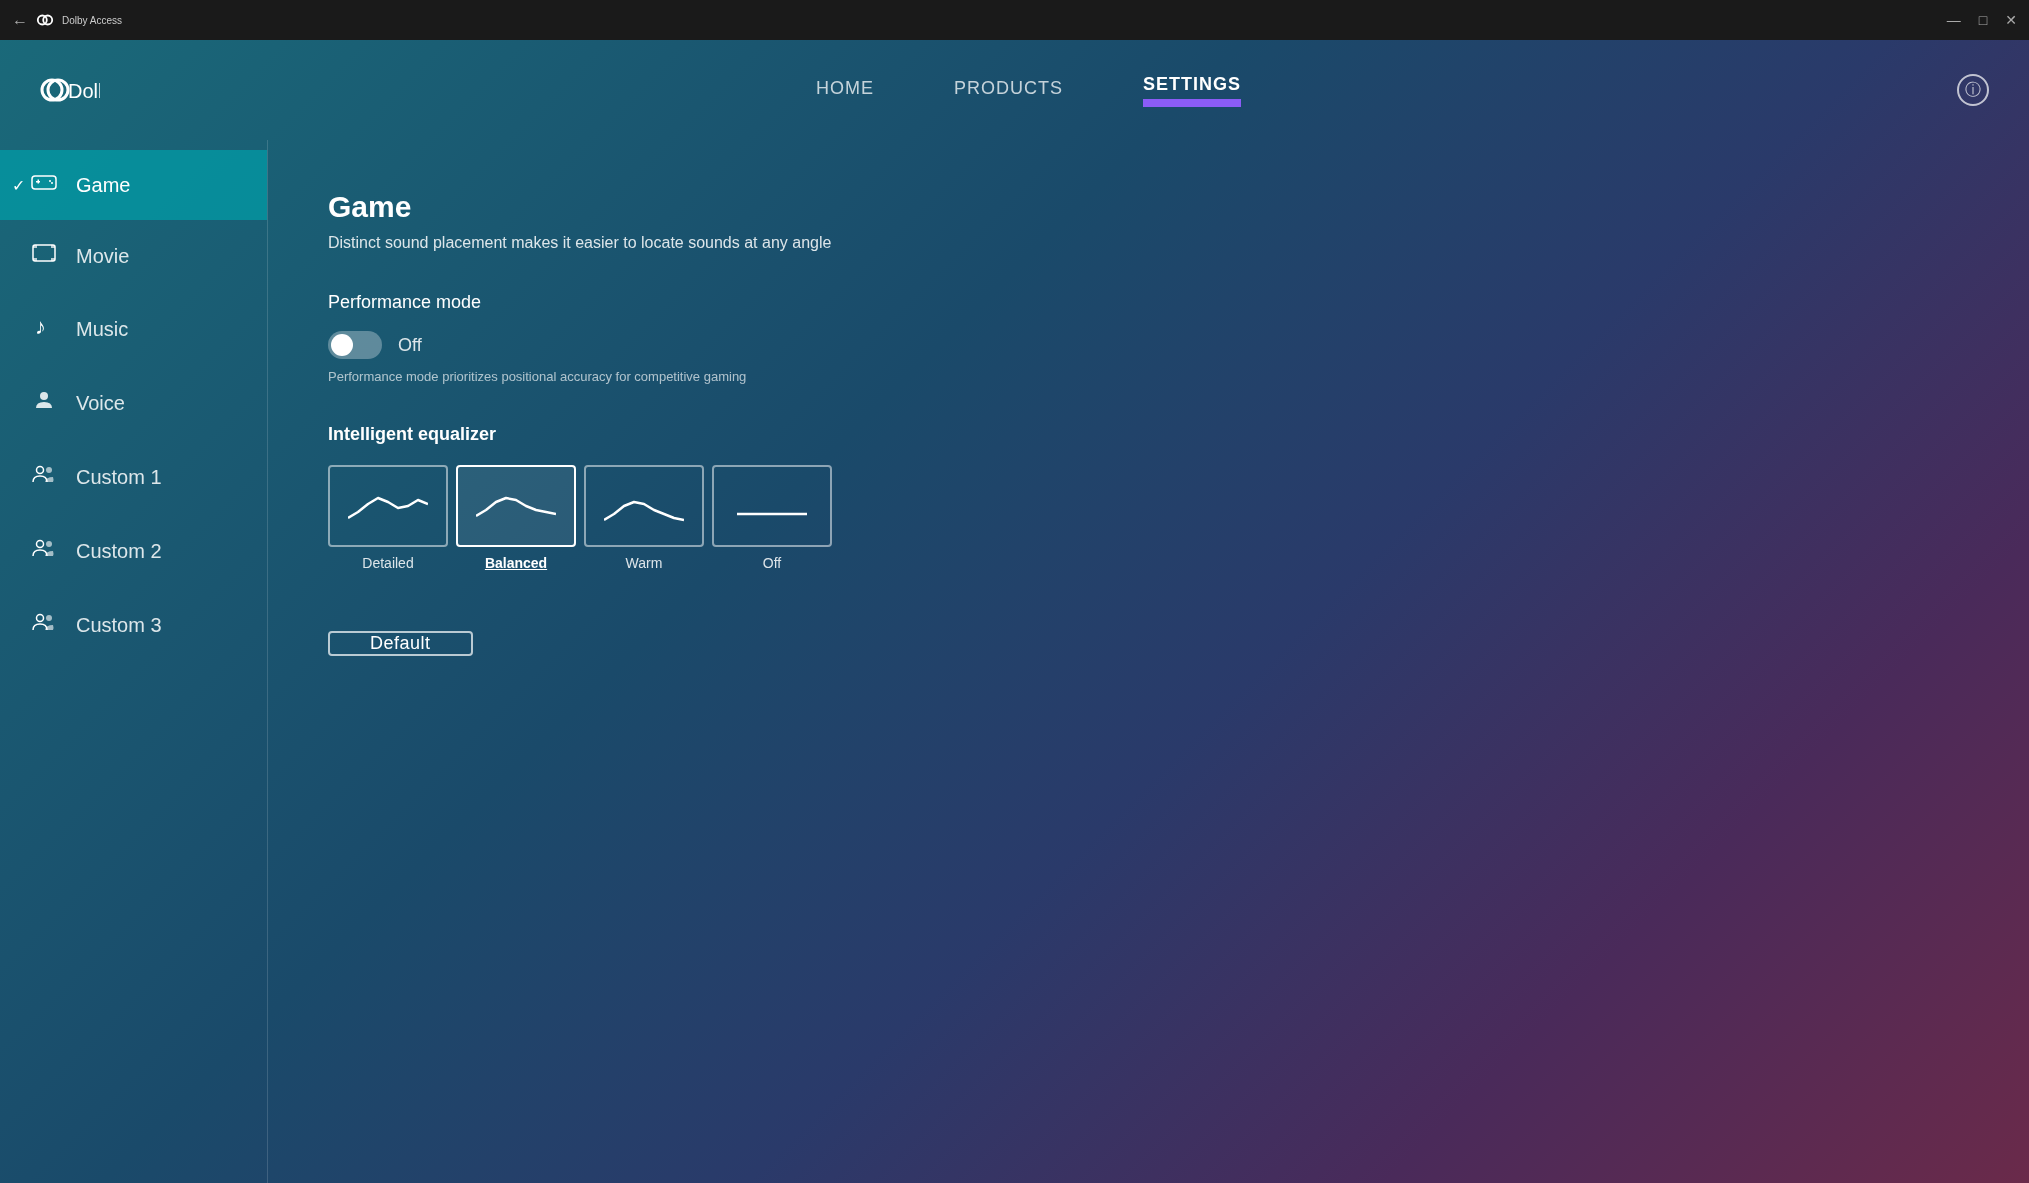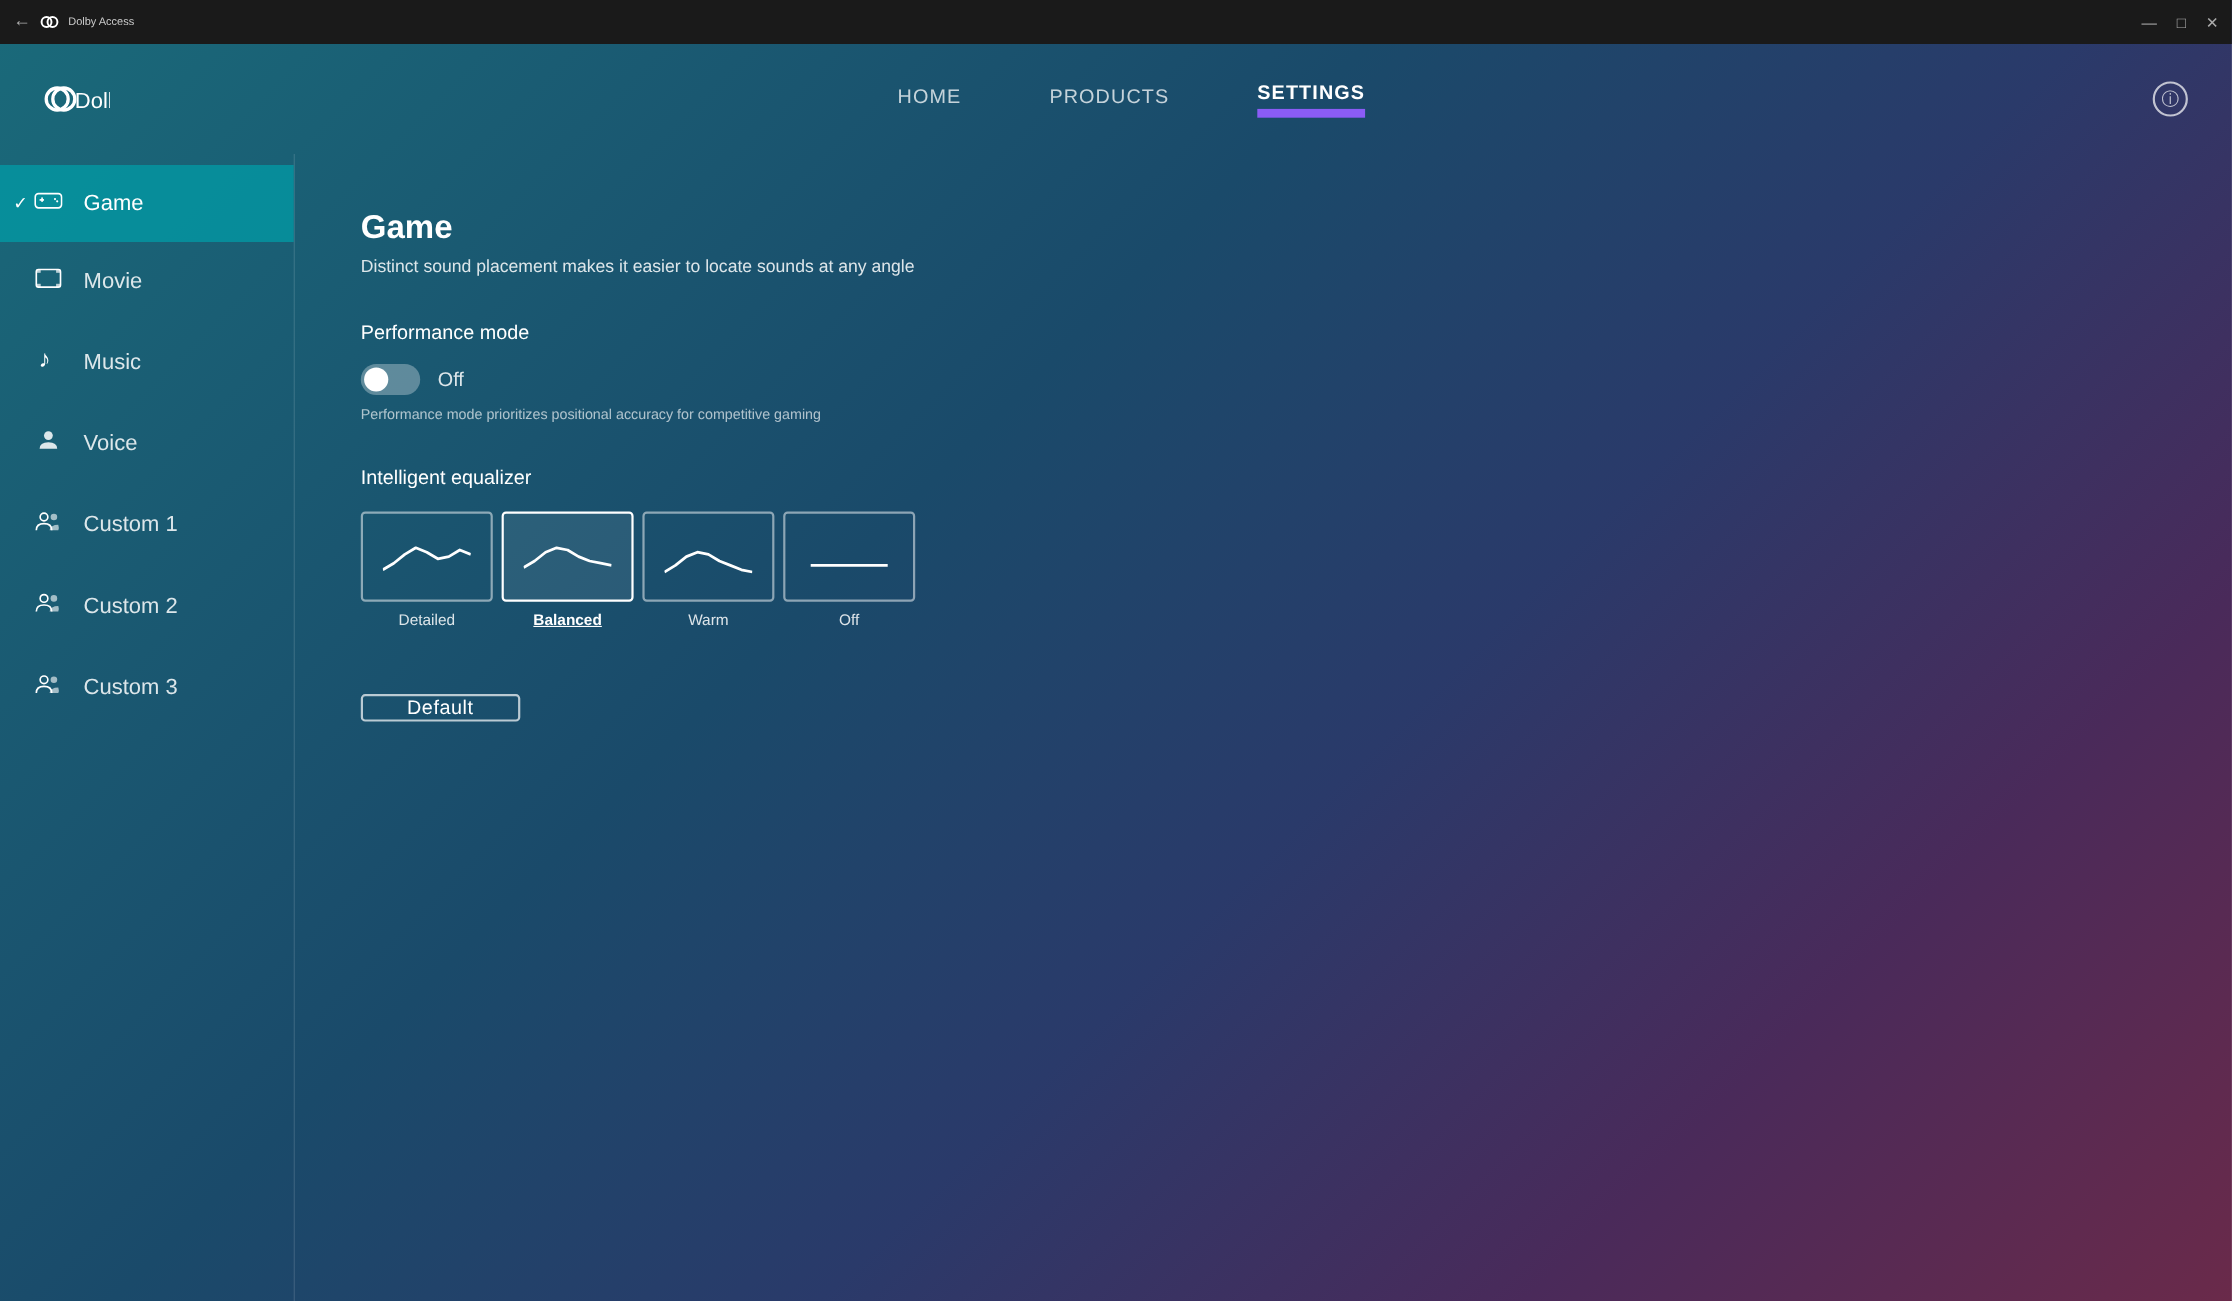--- a/index.html
+++ b/index.html
@@ -215,21 +215,21 @@
     }
 
     .perf-note {
       font-size: 13px;
       color: rgba(255,255,255,0.65);
       margin-bottom: 40px;
     }
 
     .eq-label {
       font-size: 18px;
-      font-weight: 400;
+      font-weight: 700;
       margin-bottom: 20px;
     }
 
     
     .eq-cards {
       display: flex;
       gap: 8px;
       margin-bottom: 60px;
     }
     .eq-card {

